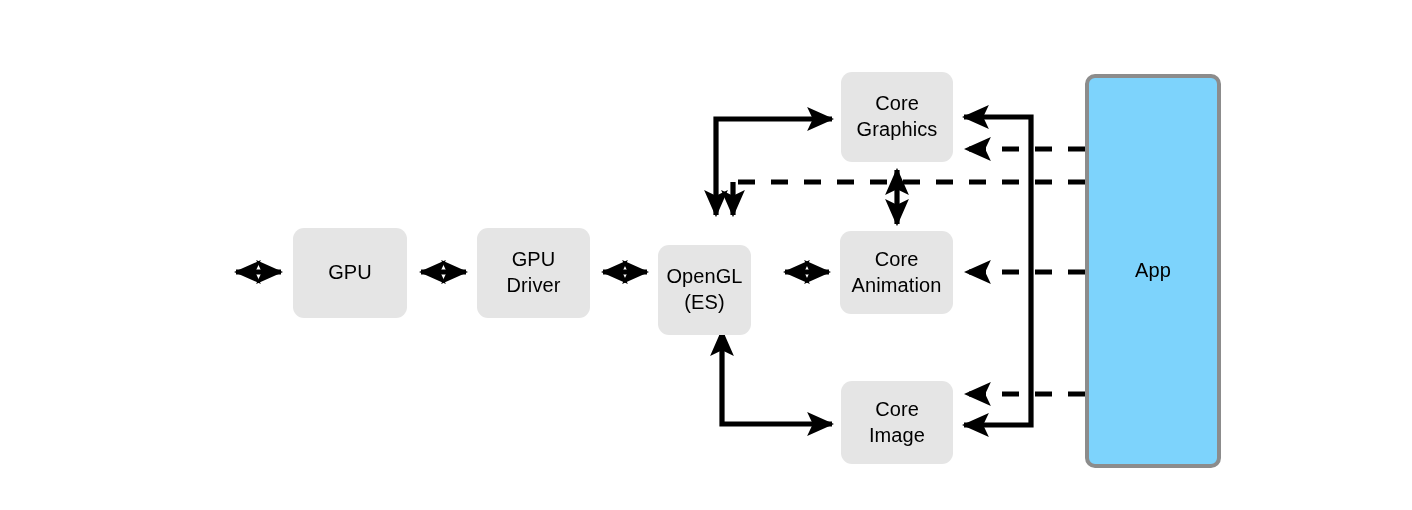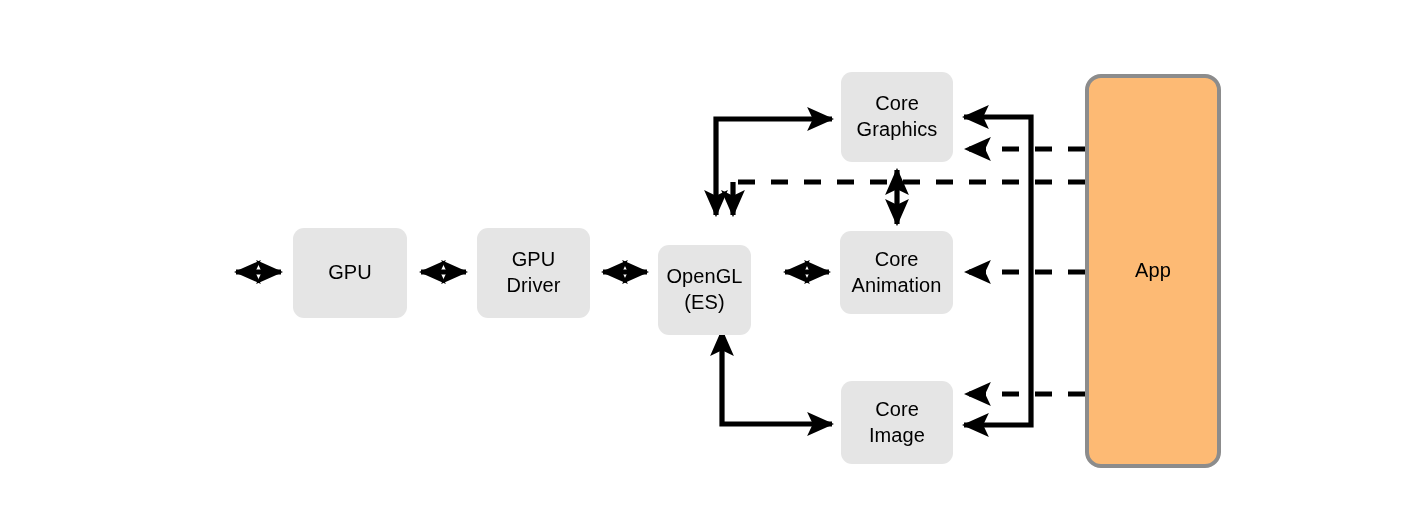--- a/index.html
+++ b/index.html
@@ -33,23 +33,23 @@
     align-items: center;
     justify-content: center;
     text-align: center;
     color: #000000;
     font-size: 20px;
     line-height: 1.28;
     font-family: "Liberation Sans", sans-serif;
     letter-spacing: 0.1px;
   }
   .node-box.outline {
-    background: #fdba74;
+    background: #7dd3fc;
     border: 4px solid #8c8c8c;
-    border-radius: 16px;
+    border-radius: 10px;
   }
   .node-label {
     display: block;
     white-space: pre-line;
   }
 </style>
 </head>
 <body>
 
 <div id="stage">

